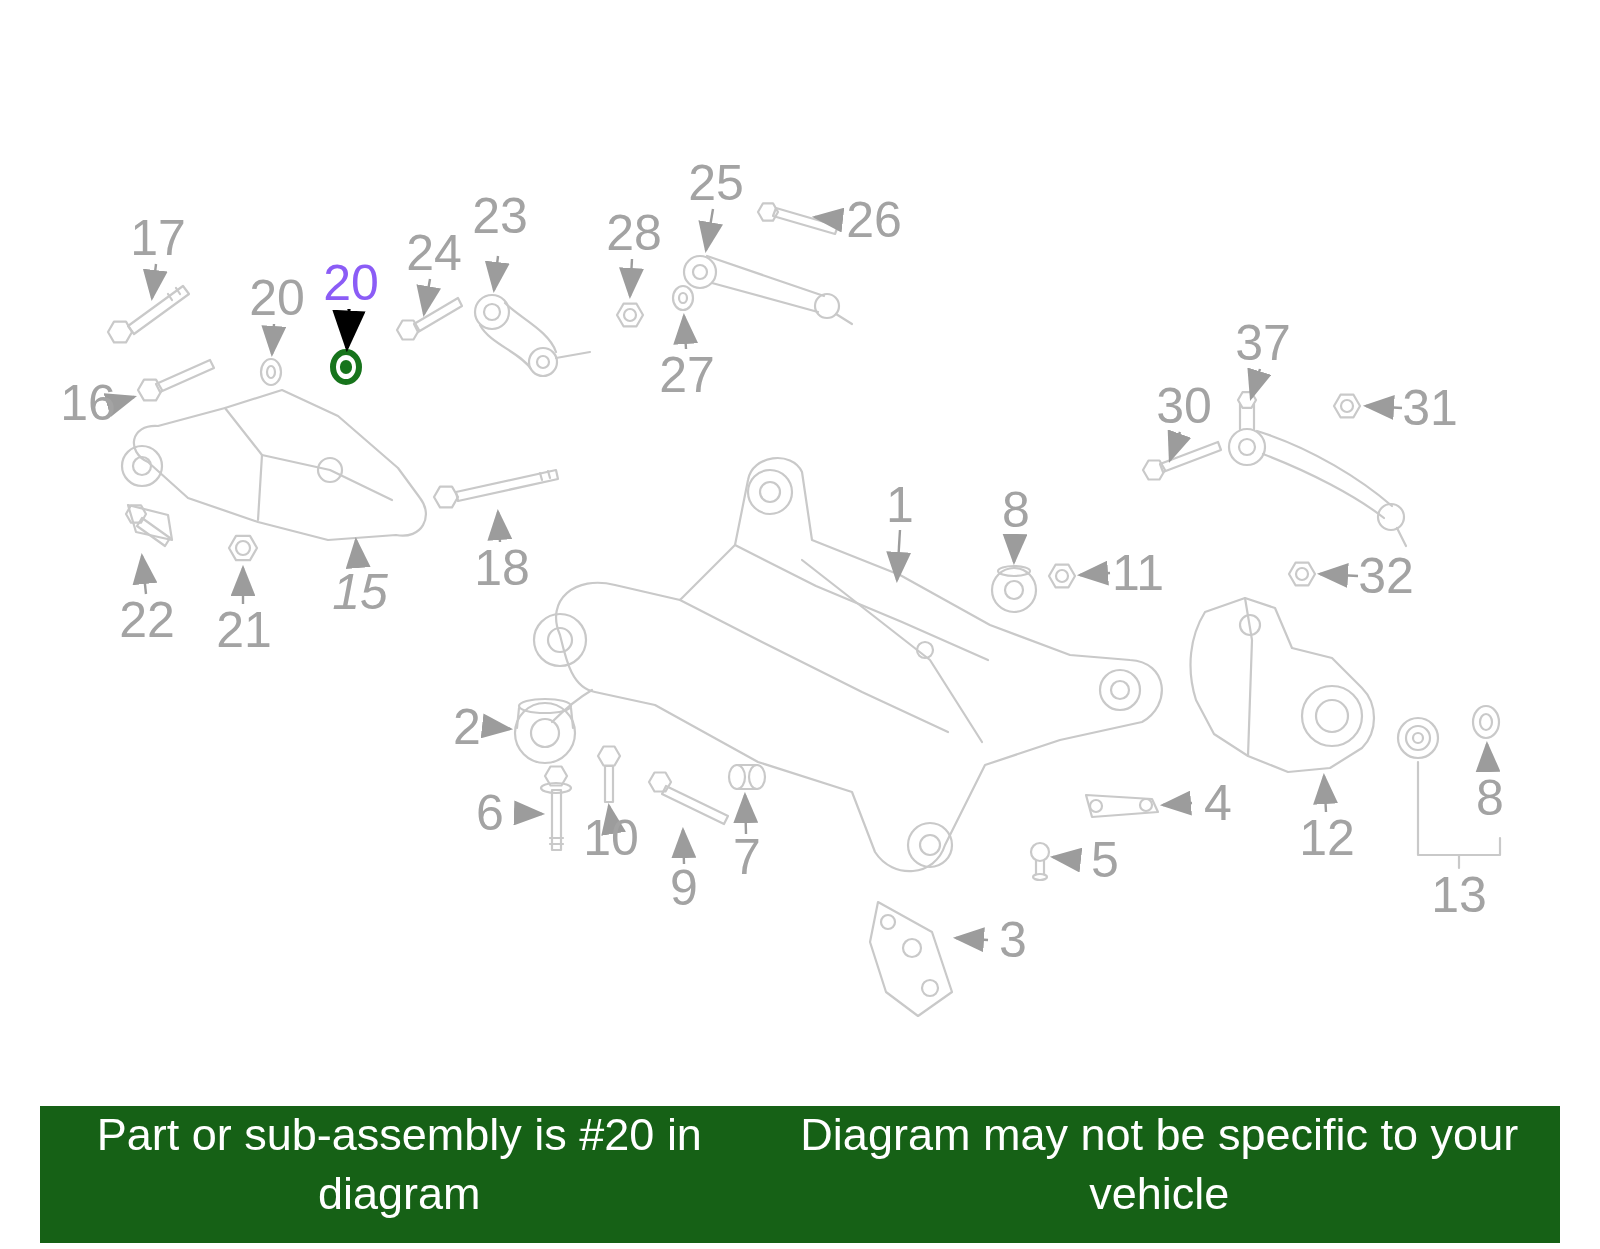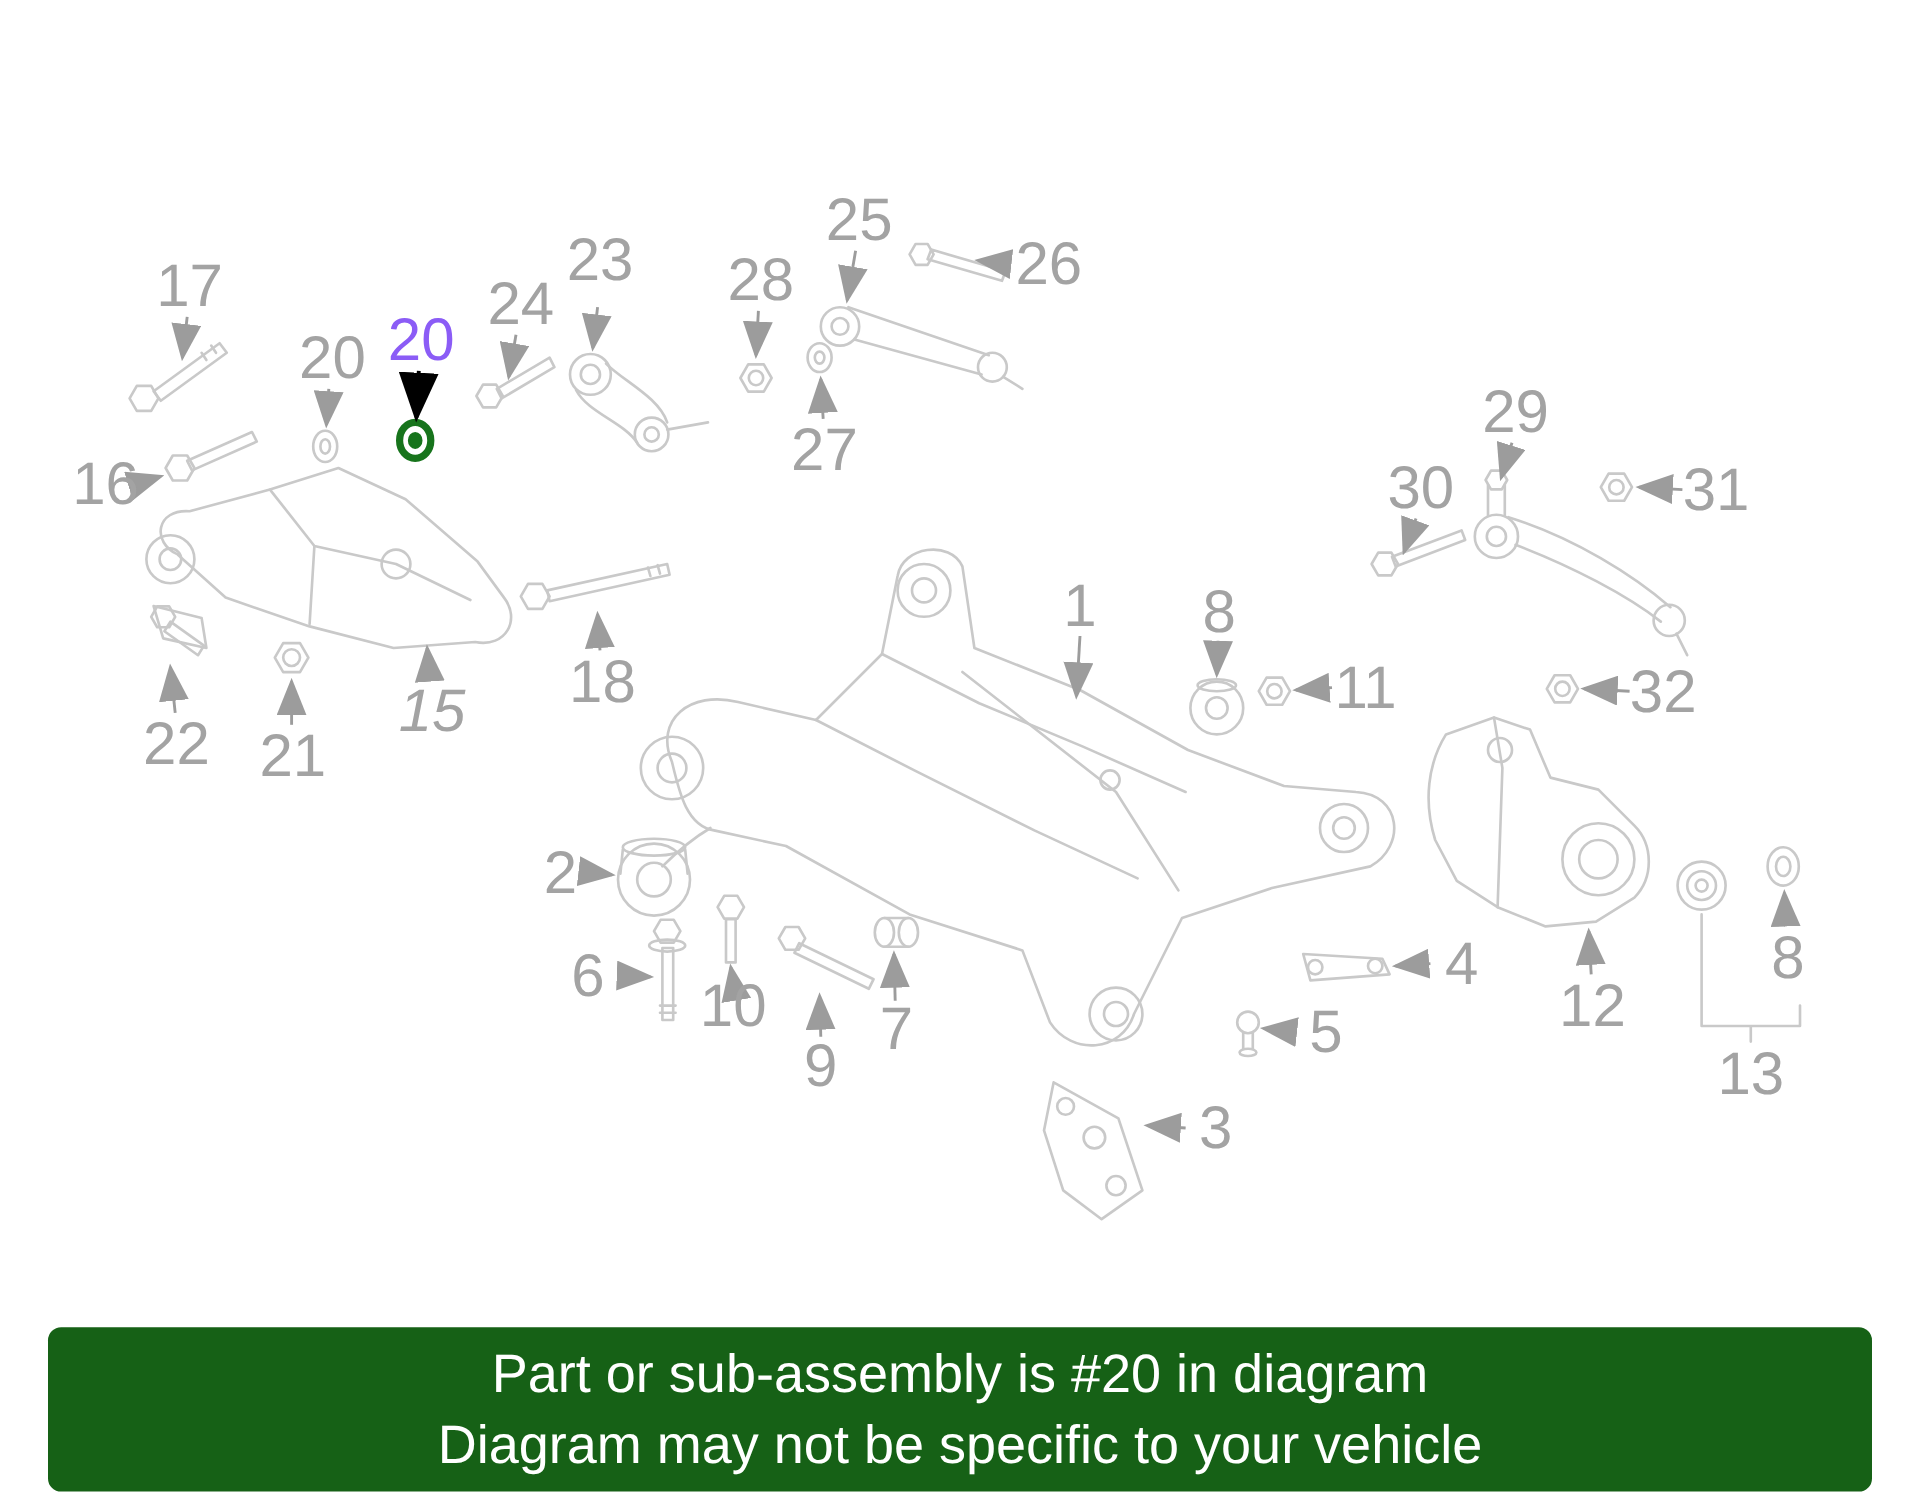--- a/index.html
+++ b/index.html
@@ -5,22 +5,22 @@
   html,body{margin:0;padding:0;background:#ffffff;}
   .stage{position:relative;width:1600px;height:1249px;background:#ffffff;
          font-family:"Liberation Sans",sans-serif;overflow:hidden;}
   .art{position:absolute;left:0;top:0;width:1600px;height:1249px;}
   .art .ink *{stroke:var(--line-color,#c9c9c9);fill:none;stroke-width:2.2;
               stroke-linecap:round;stroke-linejoin:round;}
   #labels-layer{position:absolute;left:0;top:0;width:100%;height:100%;pointer-events:none;}
   .part-label{position:absolute;transform:translate(-50%,-50%);font-size:50px;
               color:var(--label-color,#a3a3a3);white-space:nowrap;}
   .banner{position:absolute;left:40px;right:40px;top:1106px;bottom:6px;
-          display:flex;flex-direction:column;align-items:center;justify-content:center;
-          font-size:45px;line-height:1.3;text-align:center;border-radius:11px;}
+          display:flex;flex-direction:row;justify-content:center;
+          font-size:45px;line-height:1.3;text-align:center;}
 </style>
 </head>
 <body>
 
 <div class="stage">
 
   <svg class="art" viewBox="0 0 1600 1249">
     <defs>
       <marker id="ah-gray" viewBox="0 0 10 8" refX="9" refY="4" markerWidth="13" markerHeight="10.4" orient="auto">
         <path d="M0,0 L10,4 L0,8 Z" style="stroke: none; fill: rgb(156, 156, 156);"></path>
@@ -297,21 +297,21 @@
       <div class="part-label" style="left: 277px; top: 298px;">20</div>
       <div class="part-label" style="left: 351px; top: 283px; color: #8b5cf6;">20</div>
       <div class="part-label" style="left: 244px; top: 630px;">21</div>
       <div class="part-label" style="left: 147px; top: 620px;">22</div>
       <div class="part-label" style="left: 500px; top: 216px;">23</div>
       <div class="part-label" style="left: 434px; top: 253px;">24</div>
       <div class="part-label" style="left: 716px; top: 183px;">25</div>
       <div class="part-label" style="left: 874px; top: 220px;">26</div>
       <div class="part-label" style="left: 687px; top: 375px;">27</div>
       <div class="part-label" style="left: 634px; top: 233px;">28</div>
-      <div class="part-label" style="left: 1263px; top: 343px;">29</div>
+      <div class="part-label" style="left: 1263px; top: 343px;">37</div>
       <div class="part-label" style="left: 1184px; top: 406px;">30</div>
       <div class="part-label" style="left: 1430px; top: 408px;">31</div>
       <div class="part-label" style="left: 1386px; top: 576px;">32</div>
     </div>
 
   <div class="banner" style="background: rgb(22, 97, 22); color: rgb(255, 255, 255);">
     <div>Part or sub-assembly is #20 in diagram</div>
     <div>Diagram may not be specific to your vehicle</div>
   </div>
 

